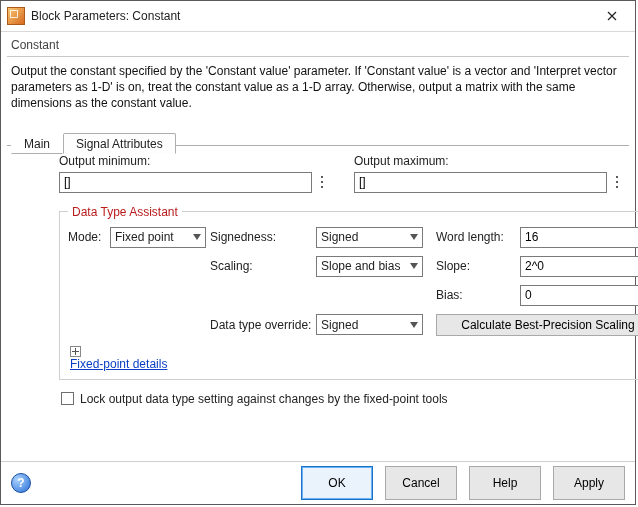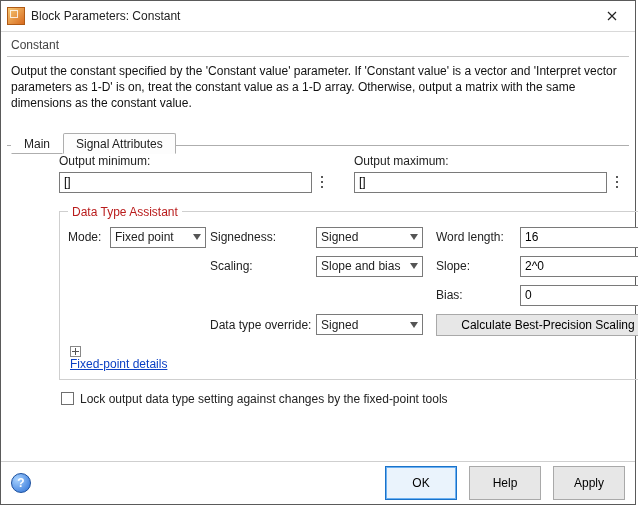--- a/index.html
+++ b/index.html
@@ -373,16 +373,17 @@
         <span>Lock output data type setting against changes by the fixed-point tools</span>
       </div>
 
     </div>
   </div>
 
   <div class="footer">
     <span class="help-icon">?</span>
     <span class="spacer"></span>
     <button class="btn primary">OK</button>
+    <button class="btn">Cancel</button>
     <button class="btn">Help</button>
     <button class="btn">Apply</button>
   </div>
 </div>
 
 </body></html>

